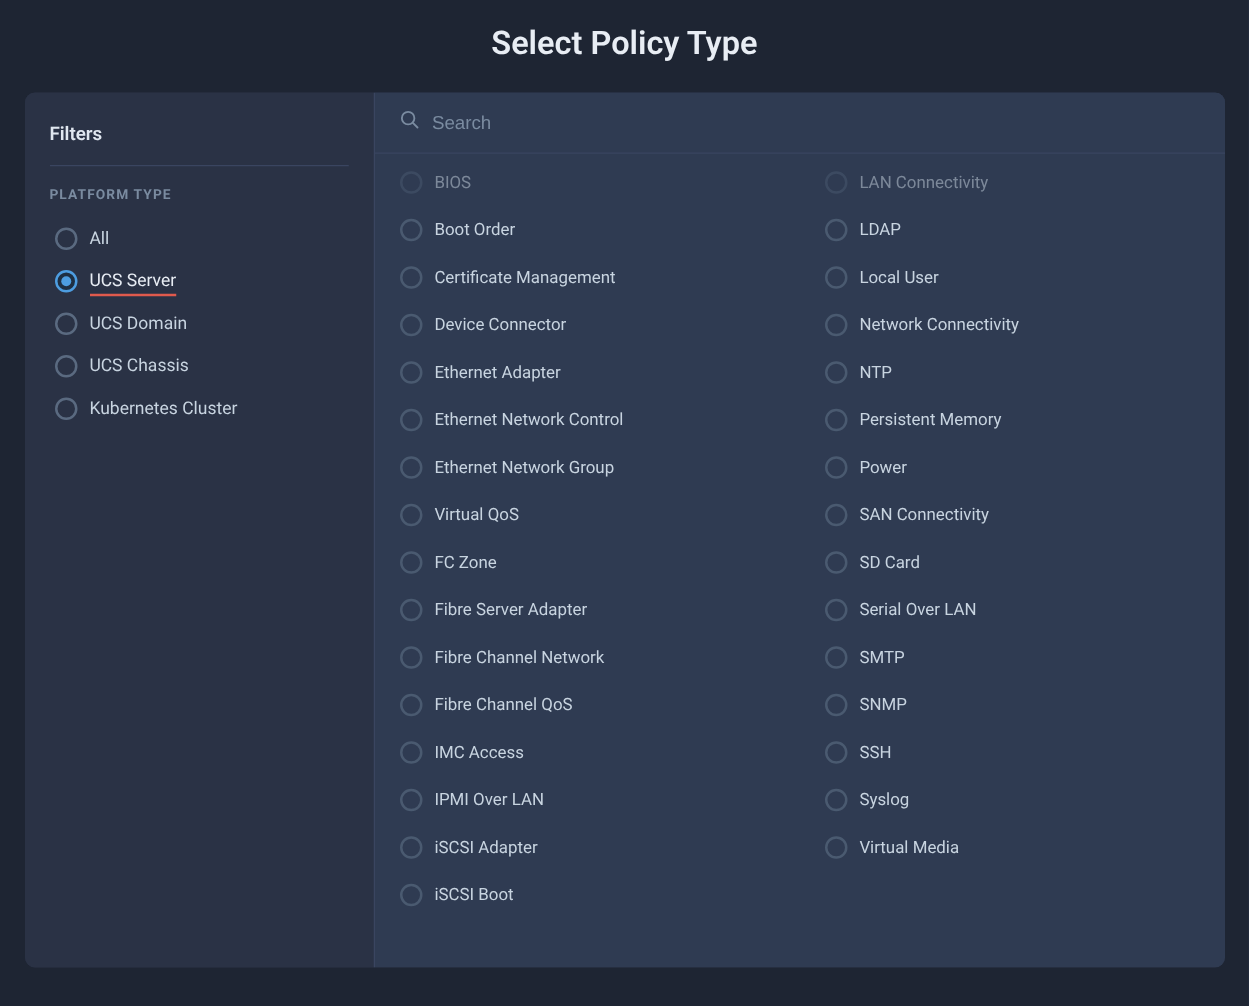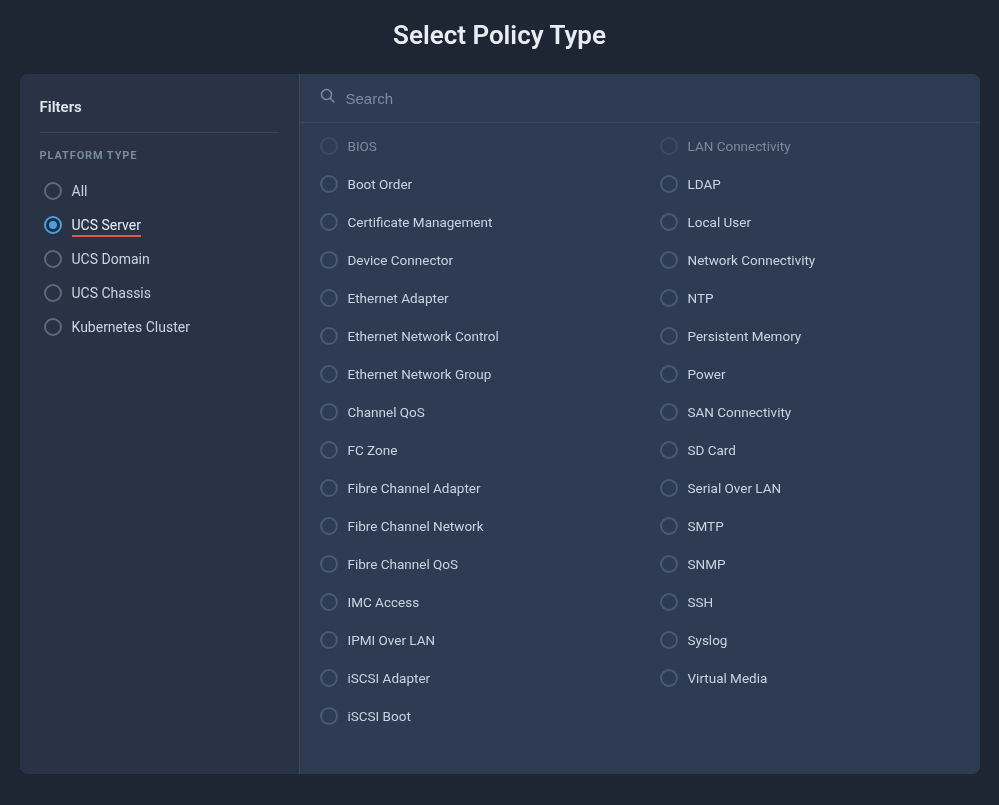--- a/index.html
+++ b/index.html
@@ -238,29 +238,29 @@
         <div class="policy-item">
           <div class="radio-circle"></div>
           <span class="policy-name">Ethernet Network Control</span>
         </div>
         <div class="policy-item">
           <div class="radio-circle"></div>
           <span class="policy-name">Ethernet Network Group</span>
         </div>
         <div class="policy-item">
           <div class="radio-circle"></div>
-          <span class="policy-name">Channel QoS</span>
+          <span class="policy-name">Virtual QoS</span>
         </div>
         <div class="policy-item">
           <div class="radio-circle"></div>
           <span class="policy-name">FC Zone</span>
         </div>
         <div class="policy-item">
           <div class="radio-circle"></div>
-          <span class="policy-name">Fibre Channel Adapter</span>
+          <span class="policy-name">Fibre Server Adapter</span>
         </div>
         <div class="policy-item">
           <div class="radio-circle"></div>
           <span class="policy-name">Fibre Channel Network</span>
         </div>
         <div class="policy-item">
           <div class="radio-circle"></div>
           <span class="policy-name">Fibre Channel QoS</span>
         </div>
         <div class="policy-item">

